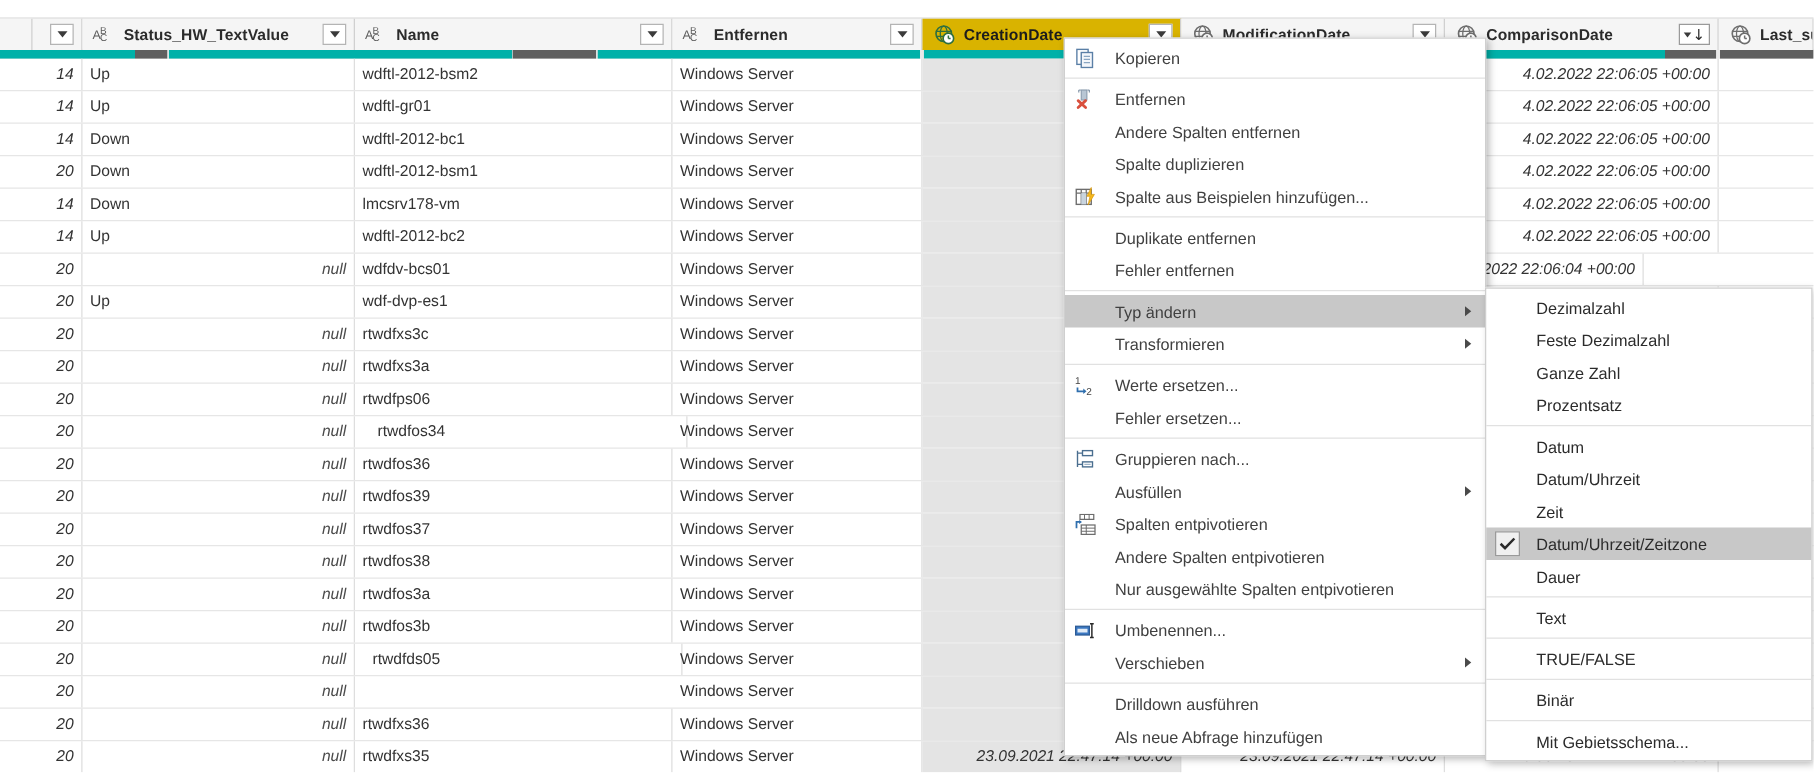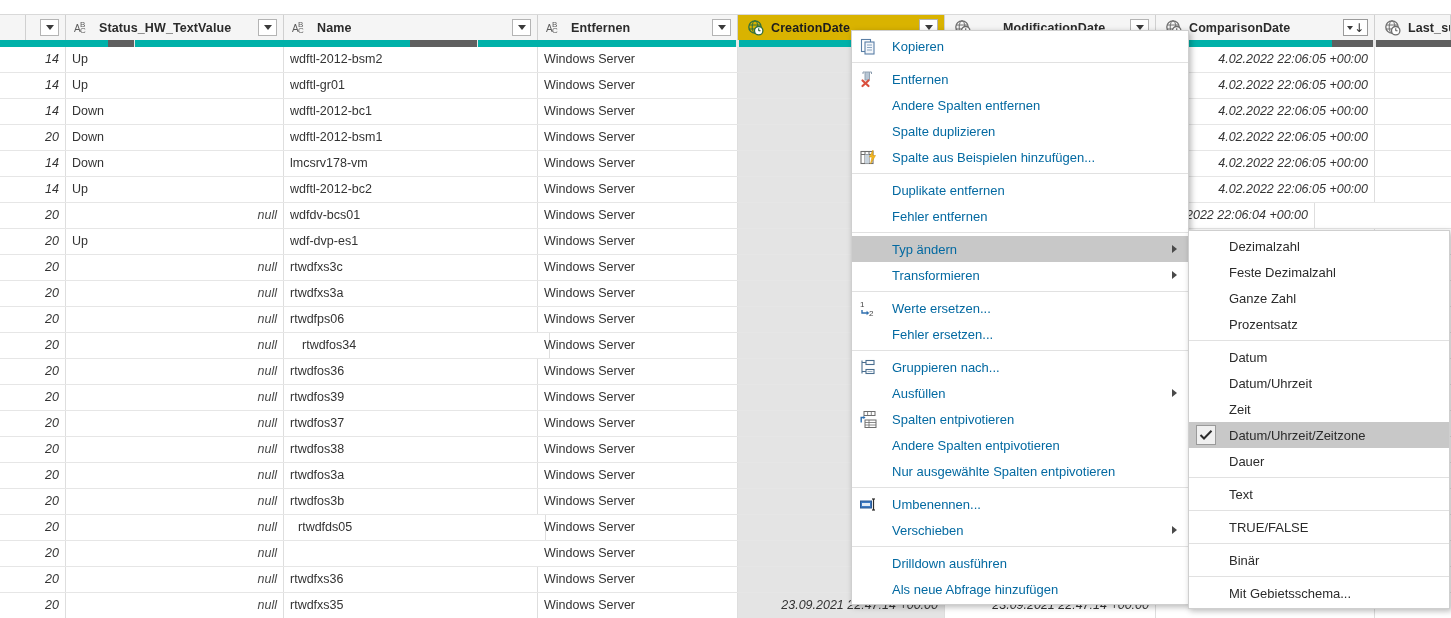--- a/index.html
+++ b/index.html
@@ -176,21 +176,21 @@
     box-sizing: border-box;
     z-index: 40;
   }
   .mi {
     position: relative;
     height: 26px;
     display: flex;
     align-items: center;
     padding-left: 40px;
     font-size: 13px;
-    color: #0369a1;
+    color: #404040;
     white-space: nowrap;
   }
   .mi.hl { background: #c8c8c8; }
   .mi .arrow {
     position: absolute;
     right: 11px;
     top: 50%;
     margin-top: -4px;
     width: 0; height: 0;
     border-top: 4px solid transparent;
@@ -315,21 +315,21 @@
               <circle cx="11.7" cy="11.7" r="4.2" fill="#ffffff" stroke="#2f6f3f" stroke-width="1.3"></circle>
               <line x1="11.7" y1="9.3" x2="11.7" y2="11.7" stroke="#2f6f3f" stroke-width="1.2"></line>
               <line x1="11.7" y1="11.7" x2="13.5" y2="11.7" stroke="#2f6f3f" stroke-width="1.2"></line>
             </svg>
           </span>
           <span class="hlabel">CreationDate</span>
           <div class="dropbtn" style="left: 181px;">
             <span class="caret"></span>
           </div>
         </div>
-        <div class="hcell" style="left: 945px; width: 211px; gap: 25px;">
+        <div class="hcell" style="left: 945px; width: 211px;">
           <span class="typeicon">
             <svg width="17" height="17" viewBox="0 0 17 17">
               <circle cx="8" cy="8" r="6.2" fill="none" stroke="#6e6e6e" stroke-width="1.3"></circle>
               <ellipse cx="8" cy="8" rx="2.8" ry="6.2" fill="none" stroke="#6e6e6e" stroke-width="1"></ellipse>
               <line x1="1.9" y1="6" x2="14.1" y2="6" stroke="#6e6e6e" stroke-width="1"></line>
               <line x1="1.9" y1="10" x2="14.1" y2="10" stroke="#6e6e6e" stroke-width="1"></line>
               <circle cx="11.7" cy="11.7" r="4.2" fill="#ffffff" stroke="#6e6e6e" stroke-width="1.3"></circle>
               <line x1="11.7" y1="9.3" x2="11.7" y2="11.7" stroke="#6e6e6e" stroke-width="1.2"></line>
               <line x1="11.7" y1="11.7" x2="13.5" y2="11.7" stroke="#6e6e6e" stroke-width="1.2"></line>
             </svg>

